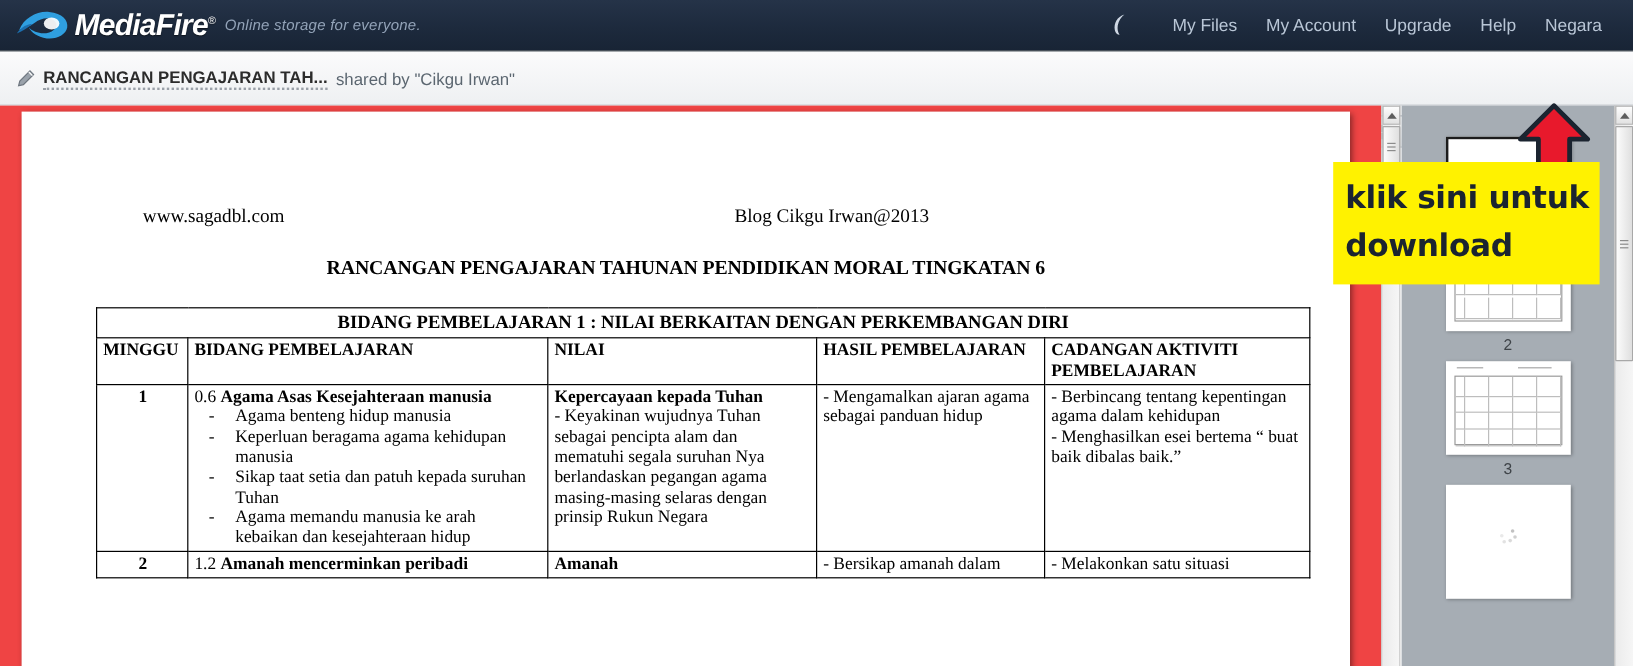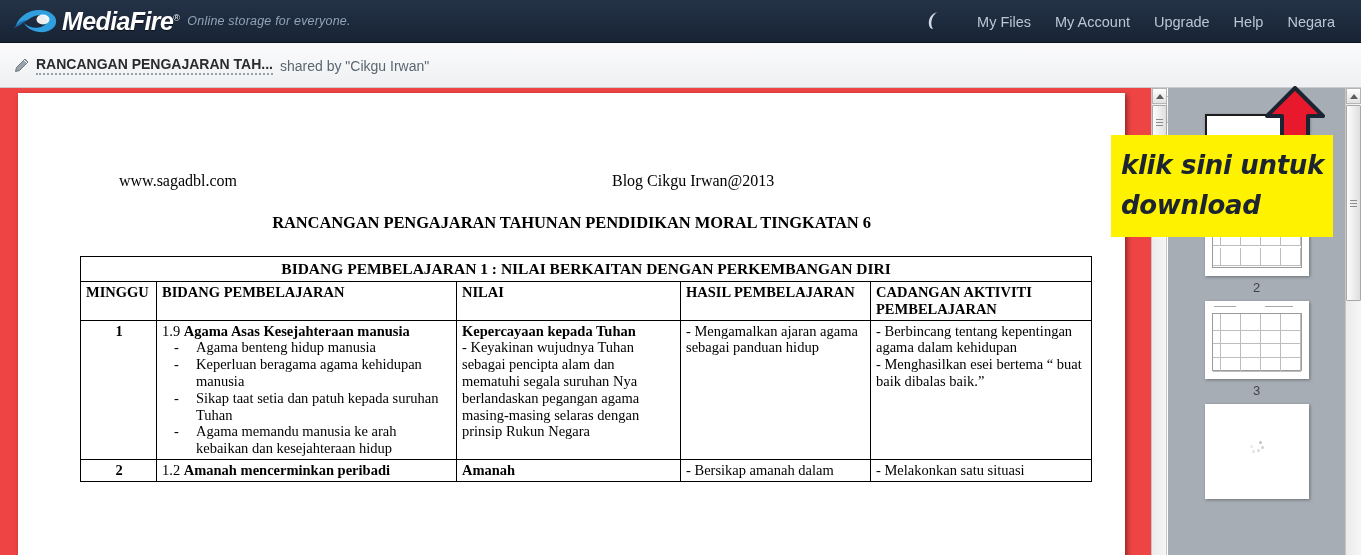--- a/index.html
+++ b/index.html
@@ -206,21 +206,21 @@
   .spinner i { position: absolute; width: 3px; height: 3px; border-radius: 50%; background: #b6b6b6; }
 
   .pages-sbar { left: 1345px; top: 88px; height: 467px; border-right: none; }
 
   
   .red-arrow { position: absolute; left: 1264px; top: 86px; width: 62px; height: 78px; }
   .yellow-note {
     position: absolute; left: 1111px; top: 135px; width: 222px; height: 102px;
     background: #fff200; padding: 10px 0 0 10px;
     font-family: "DejaVu Sans", sans-serif; font-weight: bold;
-    font-size: 26px; color: #1b2430; line-height: 1.55; letter-spacing: -.3px; font-style: italic;
+    font-size: 26px; color: #1b2430; line-height: 1.55; letter-spacing: -.3px;
   }
 </style>
 </head>
 <body>
 
 <div id="app">
 
   <div class="topbar">
     <div class="logo-wrap">
       <span class="logo-flame">
@@ -425,21 +425,21 @@
             <td class="colhdr">MINGGU</td>
             <td class="colhdr">BIDANG PEMBELAJARAN</td>
             <td class="colhdr">NILAI</td>
             <td class="colhdr">HASIL PEMBELAJARAN</td>
             <td class="colhdr">CADANGAN AKTIVITI PEMBELAJARAN</td>
           </tr>
 
           <tr>
             <td class="ctr">1</td>
             <td>
-              <div class="indent-blk"><span>1.9</span>
+              <div class="indent-blk"><span>0.6</span>
               <span class="bold">Agama Asas Kesejahteraan manusia</span></div>
               <ul class="dash">
                 <li>Agama benteng hidup manusia</li>
                 <li>Keperluan beragama agama kehidupan manusia</li>
                 <li>Sikap taat setia dan patuh kepada suruhan Tuhan</li>
                 <li>Agama memandu manusia ke arah kebaikan dan kesejahteraan hidup</li>
               </ul>
             </td>
             <td>
               <div class="bold">Kepercayaan kepada Tuhan</div>

